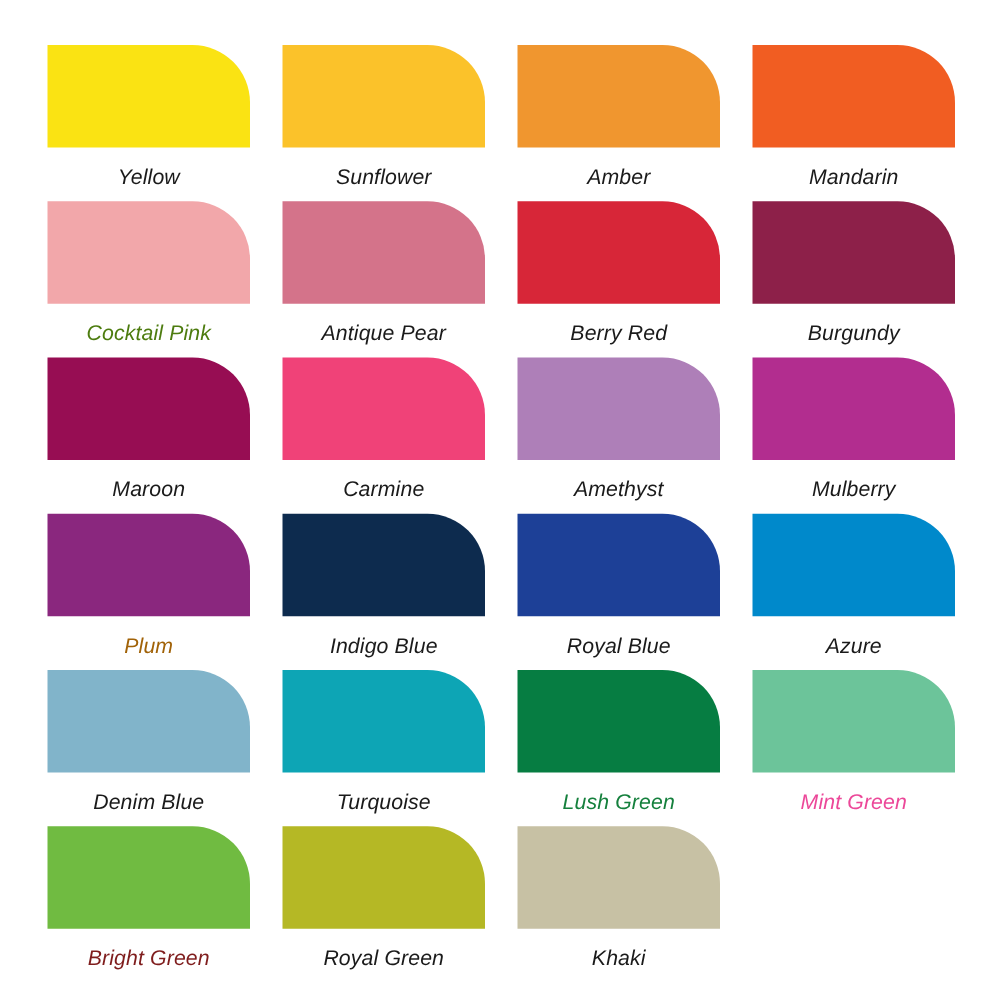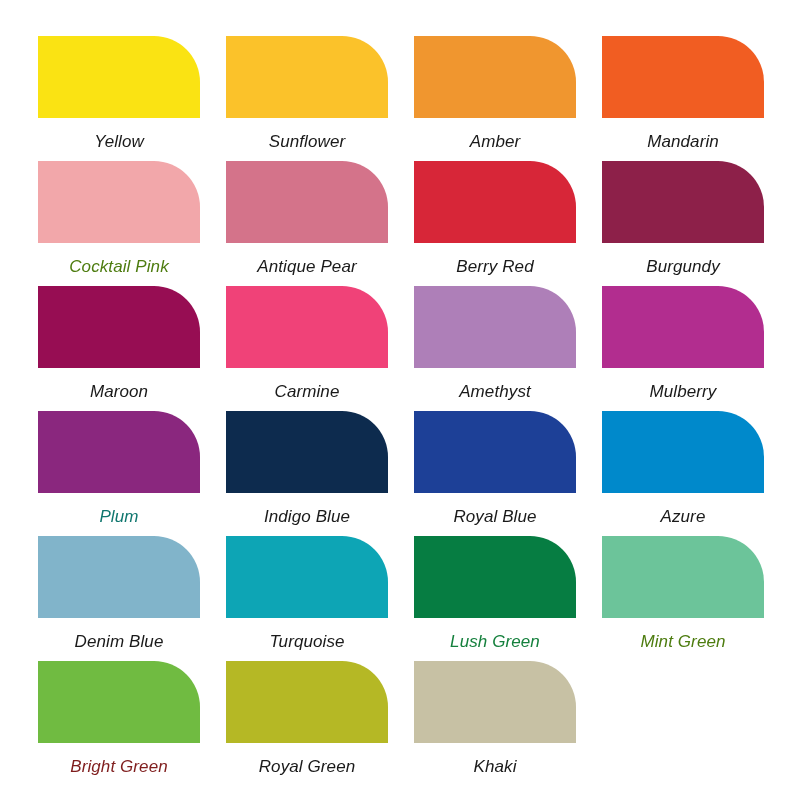--- a/index.html
+++ b/index.html
@@ -103,21 +103,21 @@
       <div class="swatch-cell">
         <div class="swatch-chip" style="background-color: rgb(174, 127, 184);"></div>
         <div class="swatch-label" style="color: rgb(26, 26, 26);">Amethyst</div>
       </div>
       <div class="swatch-cell">
         <div class="swatch-chip" style="background-color: rgb(178, 45, 143);"></div>
         <div class="swatch-label" style="color: rgb(26, 26, 26);">Mulberry</div>
       </div>
       <div class="swatch-cell">
         <div class="swatch-chip" style="background-color: rgb(138, 39, 126);"></div>
-        <div class="swatch-label" style="color: #0f766e;">Plum</div>
+        <div class="swatch-label" style="color: #a16207;">Plum</div>
       </div>
       <div class="swatch-cell">
         <div class="swatch-chip" style="background-color: rgb(13, 43, 78);"></div>
         <div class="swatch-label" style="color: rgb(26, 26, 26);">Indigo Blue</div>
       </div>
       <div class="swatch-cell">
         <div class="swatch-chip" style="background-color: rgb(29, 64, 151);"></div>
         <div class="swatch-label" style="color: rgb(26, 26, 26);">Royal Blue</div>
       </div>
       <div class="swatch-cell">
@@ -131,21 +131,21 @@
       <div class="swatch-cell">
         <div class="swatch-chip" style="background-color: rgb(13, 165, 181);"></div>
         <div class="swatch-label" style="color: rgb(26, 26, 26);">Turquoise</div>
       </div>
       <div class="swatch-cell">
         <div class="swatch-chip" style="background-color: rgb(6, 125, 66);"></div>
         <div class="swatch-label" style="color: #15803d;">Lush Green</div>
       </div>
       <div class="swatch-cell">
         <div class="swatch-chip" style="background-color: rgb(108, 196, 154);"></div>
-        <div class="swatch-label" style="color: #4d7c0f;">Mint Green</div>
+        <div class="swatch-label" style="color: #ec4899;">Mint Green</div>
       </div>
       <div class="swatch-cell">
         <div class="swatch-chip" style="background-color: rgb(112, 187, 65);"></div>
         <div class="swatch-label" style="color: #7f1d1d;">Bright Green</div>
       </div>
       <div class="swatch-cell">
         <div class="swatch-chip" style="background-color: rgb(181, 184, 37);"></div>
         <div class="swatch-label" style="color: rgb(26, 26, 26);">Royal Green</div>
       </div>
       <div class="swatch-cell">

